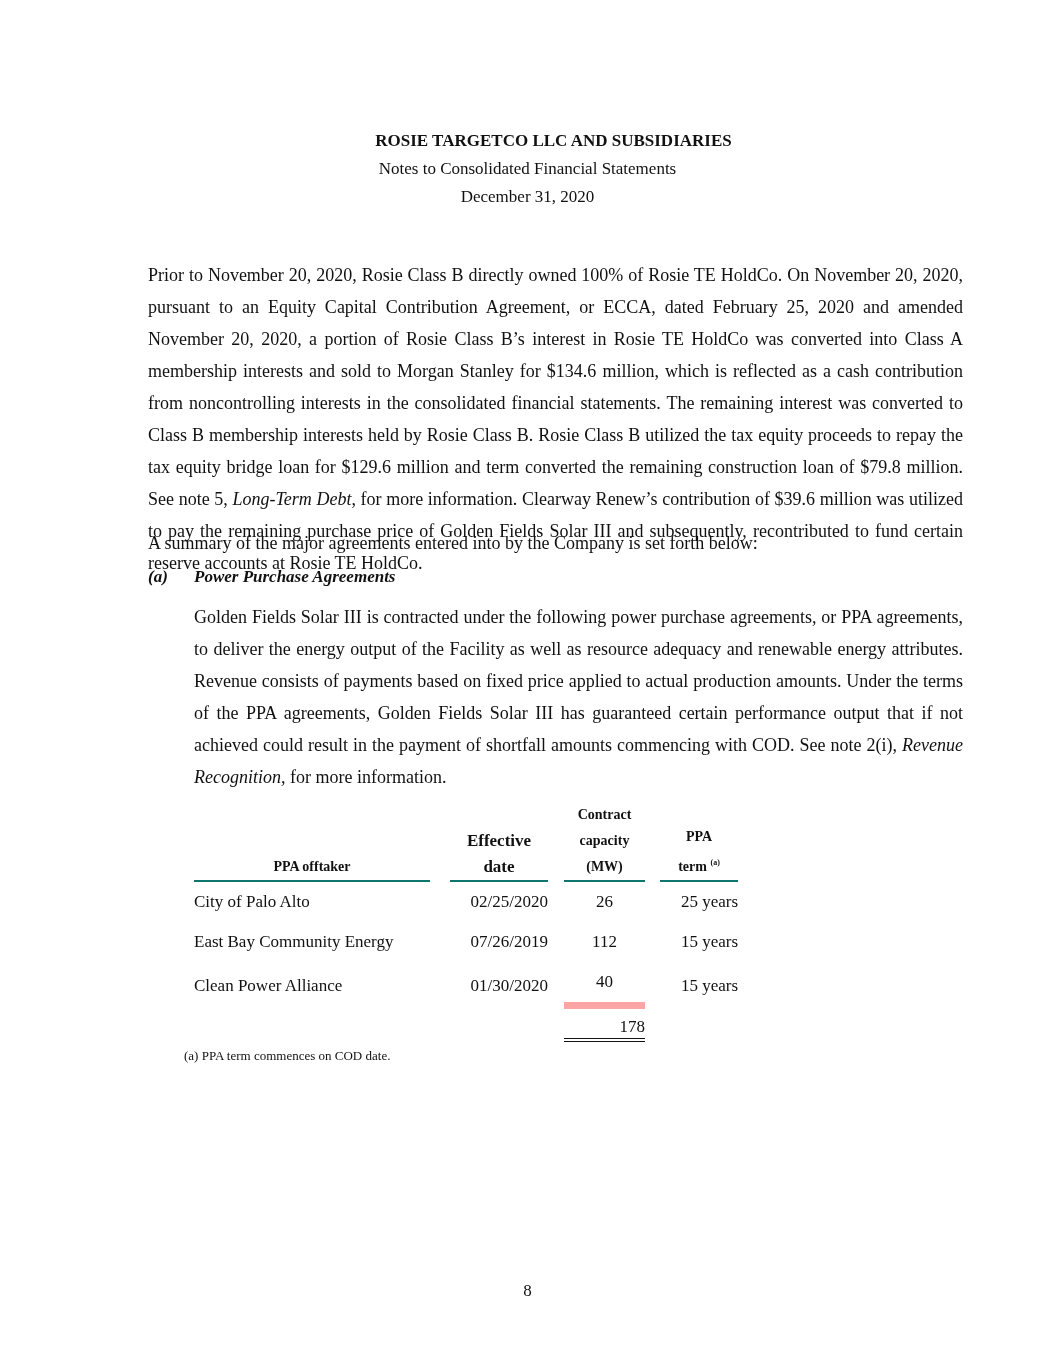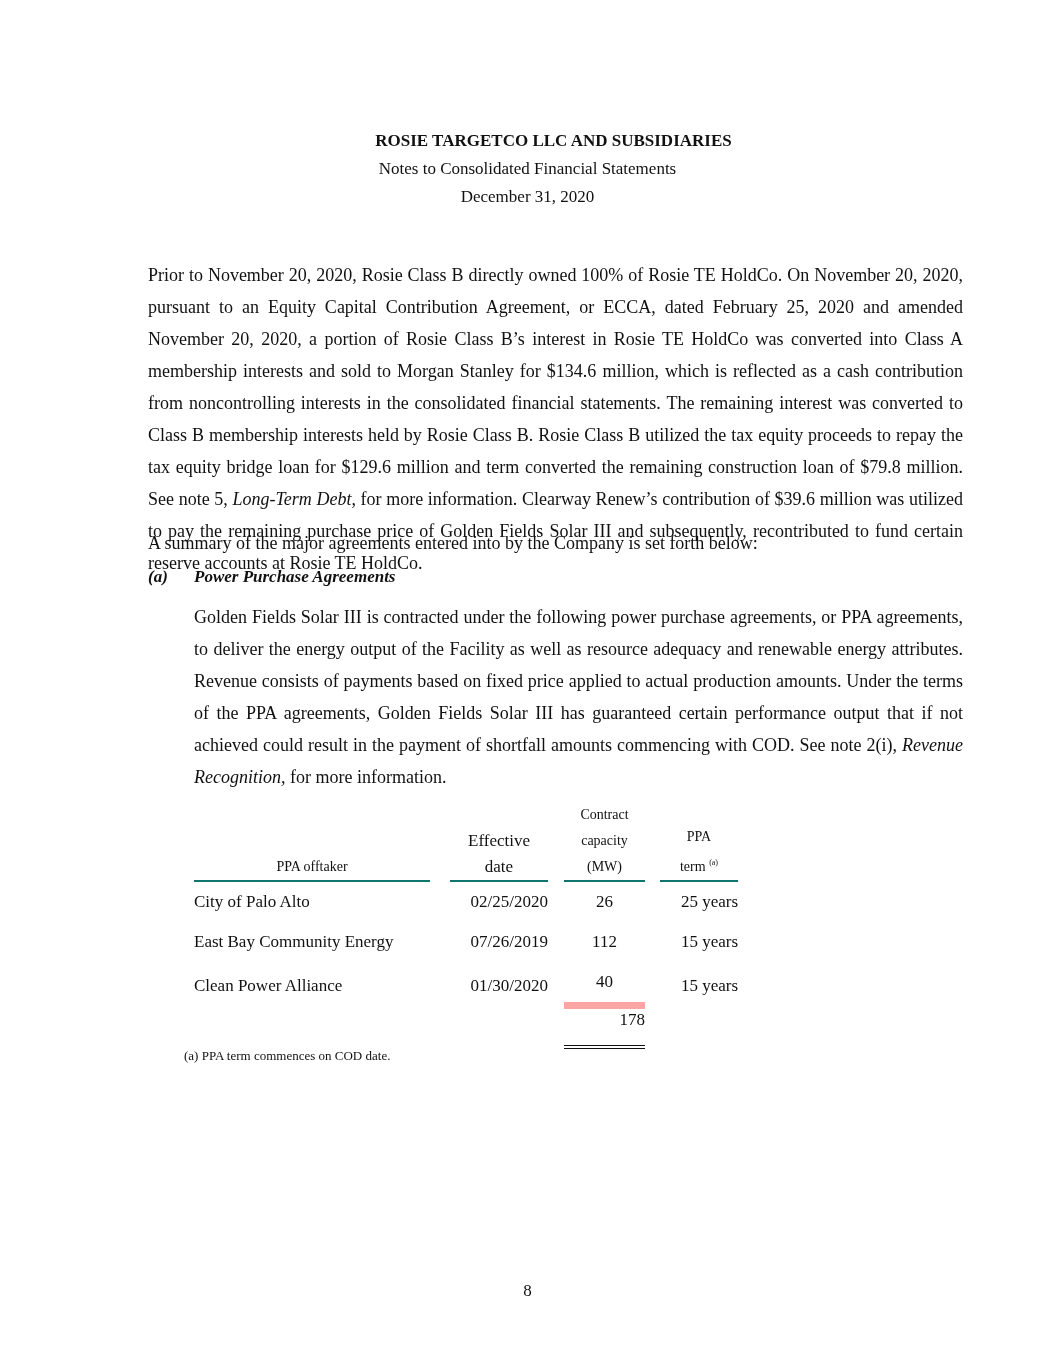--- a/index.html
+++ b/index.html
@@ -26,39 +26,39 @@
     .section-head .letter { display: inline-block; width: 46px; }
     .p3 { top: 601px; left: 194px; width: 769px; }
     em { font-style: italic; }
 
     table.ppa {
       position: absolute; top: 802px; left: 194px;
       border-collapse: separate; border-spacing: 0;
       font-size: 17px;
     }
     table.ppa th {
-      font-weight: normal; font-size: 14px; text-align: center; vertical-align: bottom;
+      font-weight: bold; font-size: 14px; text-align: center; vertical-align: bottom;
       line-height: 26px; padding: 0 0 0 0;
     }
     table.ppa th .u { display: block; border-bottom: 2px solid #0f766e; padding-bottom: 0; }
     table.ppa td { height: 40px; vertical-align: middle; padding: 0; }
     .c-name { width: 236px; }
     .c-gap1 { width: 20px; }
     .c-date { width: 98px; }
     .c-gap2 { width: 16px; }
     .c-cap { width: 81px; }
     .c-gap3 { width: 15px; }
     .c-term { width: 78px; }
     td.name { padding-left: 4px; }
     td.date { text-align: right; }
     td.cap { text-align: center; padding-right: 4px; }
     td.term { text-align: right; padding-right: 6px; }
     td.cap.last { border-bottom: 7px solid #fca5a5; }
     td.total { text-align: right; padding-right: 4px; height: 32px; vertical-align: bottom; }
-    td.total span { display: block; border-bottom: 4px double #111; padding-bottom: 14px; line-height: 22px; }
+    td.total span { display: block; border-bottom: 4px double #111; padding-bottom: 0; line-height: 22px; }
     sup { font-size: 8px; vertical-align: 6px; }
     .footnote {
       position: absolute; top: 1048px; left: 184px; font-size: 13px;
     }
     .page-num { position: absolute; top: 1281px; left: 0; width: 1055px; text-align: center; font-size: 17px; }
   </style>
 </head>
 <body>
 
 <div class="header h-company">ROSIE TARGETCO LLC AND SUBSIDIARIES</div>

